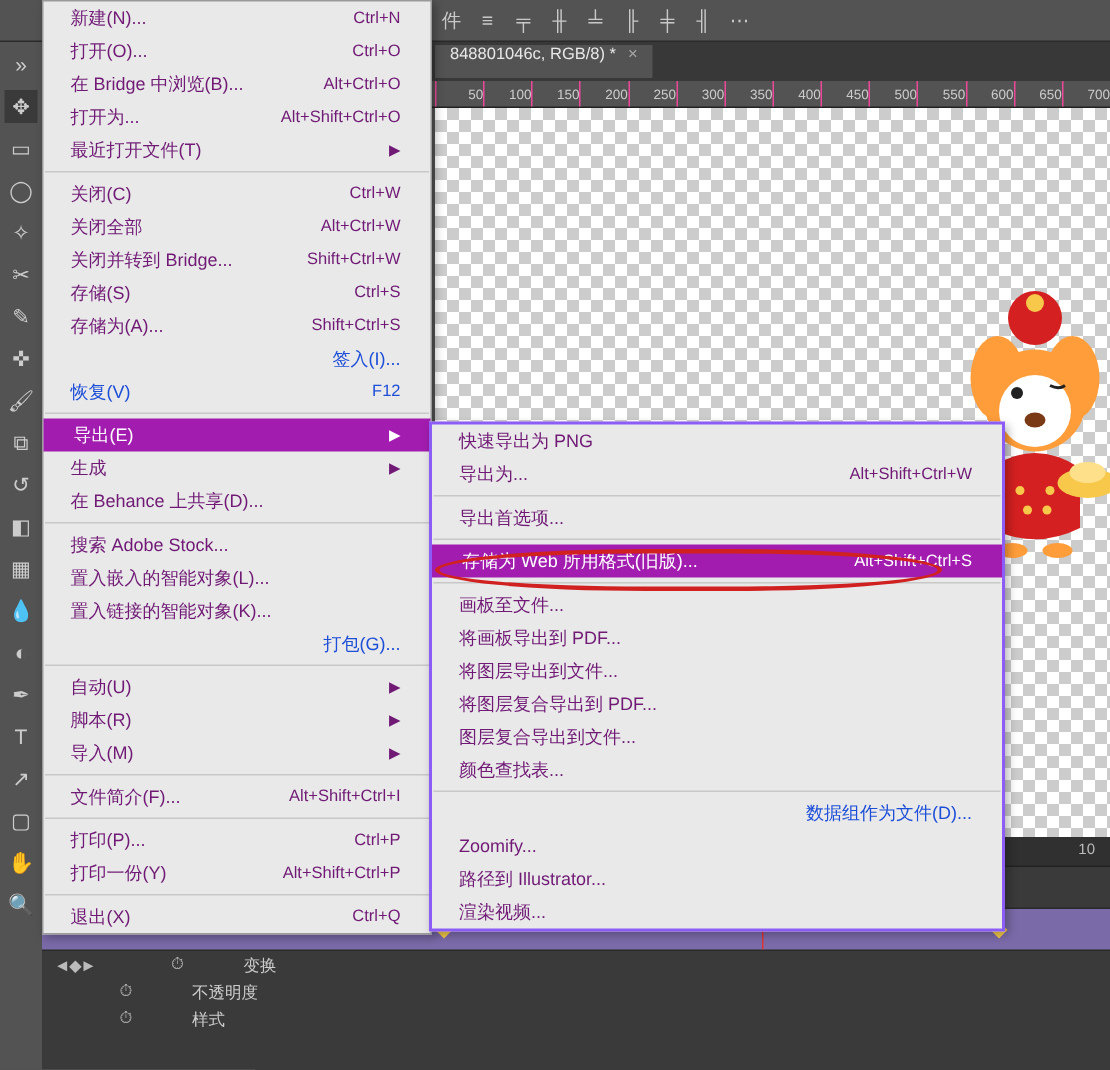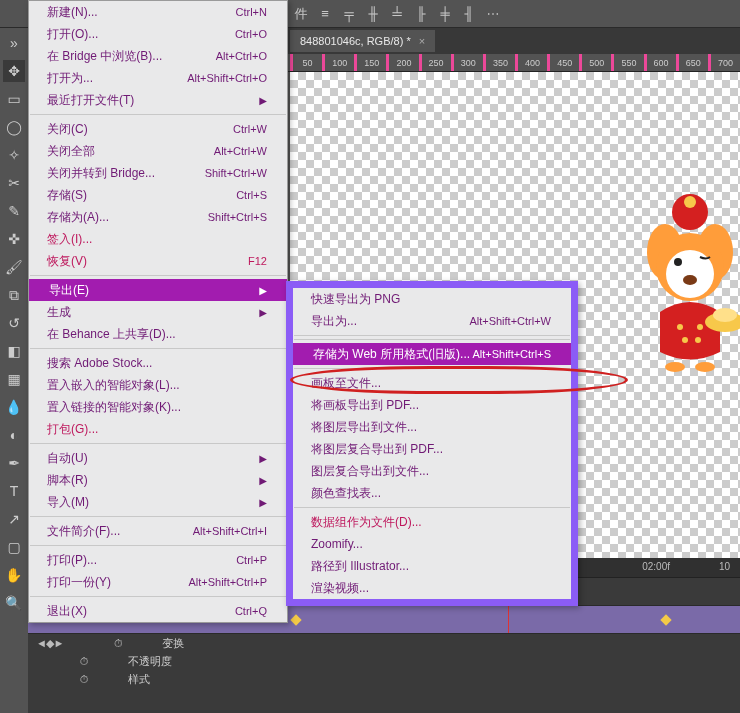--- a/index.html
+++ b/index.html
@@ -2,25 +2,25 @@
 <html><head>
 <meta charset="utf-8">
 <style>
 * { margin:0; padding:0; box-sizing:border-box; font-family:"Microsoft YaHei","PingFang SC",sans-serif; }
 body { background:#535353; width:740px; height:713px; overflow:hidden; position:relative; color:#e8e8e8; font-size:12px; }
 .app-bar { height:28px; background:#535353; display:flex; align-items:center; padding-left:290px; gap:2px; border-bottom:1px solid #2a2a2a;}
 .app-bar .opt-ico{width:22px;height:20px;display:flex;align-items:center;justify-content:center;color:#c8c8c8;font-size:13px;}
 .tools { position:absolute; left:0; top:28px; width:28px; background:#535353; bottom:0; display:flex; flex-direction:column; align-items:center; gap:6px; padding-top:4px;}
 .tools .tool{width:22px;height:22px;display:flex;align-items:center;justify-content:center;color:#ccc;font-size:14px;}
 .doc-tabs { position:absolute; left:28px; top:28px; right:0; height:26px; background:#383838; display:flex; align-items:center; padding-left:262px;}
-.doc-tab { height:22px; background:#535353; color:#e8e8e8; display:flex; align-items:center; padding:0 10px; font-size:11px; gap:8px;}
+.doc-tab { height:22px; background:#535353; color:#e8e8e8; display:flex; align-items:flex-start; padding:0 10px; font-size:11px; gap:8px;}
 .doc-tab .close{color:#aaa;}
 .ruler-h { position:absolute; left:28px; top:54px; right:0; height:18px; background:#535353; border-bottom:1px solid #222;}
 .ruler-h .ticks{position:absolute;left:262px;right:0;top:0;bottom:0;display:flex;}
-.ruler-h .tick{width:50px;border-left:3px solid #ec4899;color:#ccc;font-size:9px;text-align:center;line-height:18px;}
+.ruler-h .tick{width:50px;border-left:1px solid #ec4899;color:#ccc;font-size:9px;text-align:right;line-height:18px;}
 .canvas-area { position:absolute; left:290px; top:72px; right:0; height:486px;
   background-image:
     linear-gradient(45deg,#ccc 25%,transparent 25%),
     linear-gradient(-45deg,#ccc 25%,transparent 25%),
     linear-gradient(45deg,transparent 75%,#ccc 75%),
     linear-gradient(-45deg,transparent 75%,#ccc 75%);
   background-size:16px 16px;
   background-position:0 0,0 8px,8px -8px,-8px 0;
   background-color:#fff;
 }
@@ -34,26 +34,26 @@
 .tl-track.purple{background:#7a6aa8;}
 .tl-track.purple .keyframe{position:absolute;width:8px;height:8px;background:#f3c948;transform:rotate(45deg);top:10px;}
 .playhead{position:absolute;left:480px;top:0;bottom:0;width:1px;background:#d33;}
 .prop-row{height:18px;display:flex;align-items:center;color:#ccc;font-size:11px;}
 .prop-row .ico{width:16px;text-align:center;margin-left:48px;color:#bbb;}
 .prop-row .name{margin-left:36px;}
 .prop-row .arrows{margin-left:8px;letter-spacing:-2px;color:#bbb;}
 
 .menu1 { position:absolute; left:28px; top:0; width:260px; background:#e9e9ea; border:1px solid #9a9a9a; box-shadow:2px 2px 6px rgba(0,0,0,.3); z-index:10;}
 .menu-row{display:flex;align-items:center;height:22px;color:#701a75;padding:0 20px 0 18px;position:relative;}
-.menu-row.disabled{color:#be185d;}
+.menu-row.disabled{color:#1d4ed8;justify-content:flex-end;}
 .menu-row .short{margin-left:auto;font-size:11px;}
 .menu-row .arrow{margin-left:auto;font-size:10px;}
 .menu-sep{height:1px;background:#c8c8c8;margin:3px 1px;}
 .menu-row.hl{background:#a21caf;color:#fff;padding-left:20px;}
-.menu2 { position:absolute; left:286px; top:281px; width:292px; background:#e9e9ea; border:7px solid #8b5cf6; box-shadow:2px 2px 6px rgba(0,0,0,.3); z-index:11;}
+.menu2 { position:absolute; left:286px; top:281px; width:384px; background:#e9e9ea; border:2px solid #8b5cf6; box-shadow:2px 2px 6px rgba(0,0,0,.3); z-index:11;}
 .menu2 .menu-row{height:22px;}
 .ellipse{position:absolute;left:290px;top:366px;width:338px;height:28px;border:3px solid #d02020;border-radius:50%/60%;z-index:12;pointer-events:none;}
 </style>
 </head>
 <body>
 
 <div class="app-bar">
   <div class="opt-ico">件</div>
   <div class="opt-ico">≡</div>
   <div class="opt-ico">╤</div>
@@ -250,20 +250,23 @@
 
 <div class="menu2">
   <div class="menu-row">
       <span>快速导出为 PNG</span>
     </div>
   <div class="menu-row">
       <span>导出为...</span>
       <span class="short">Alt+Shift+Ctrl+W</span>
     </div>
   <div class="menu-sep"></div>
+  <div class="menu-row">
+      <span>导出首选项...</span>
+    </div>
   <div class="menu-sep"></div>
   <div class="menu-row hl">
       <span>存储为 Web 所用格式(旧版)...</span>
       <span class="short">Alt+Shift+Ctrl+S</span>
     </div>
   <div class="menu-sep"></div>
   <div class="menu-row">
       <span>画板至文件...</span>
     </div>
   <div class="menu-row">

